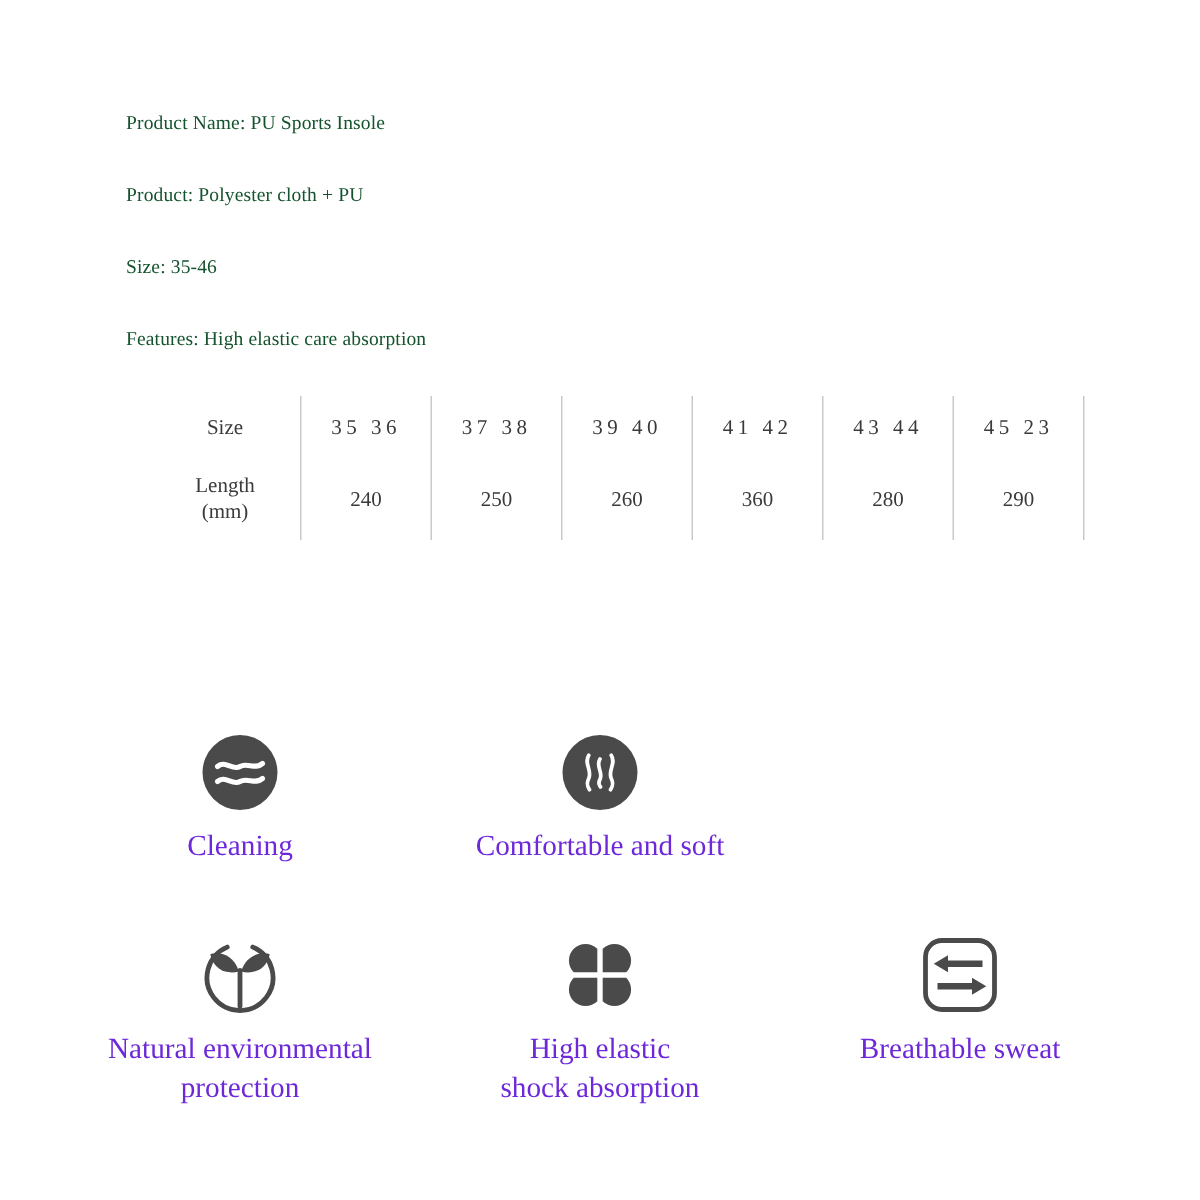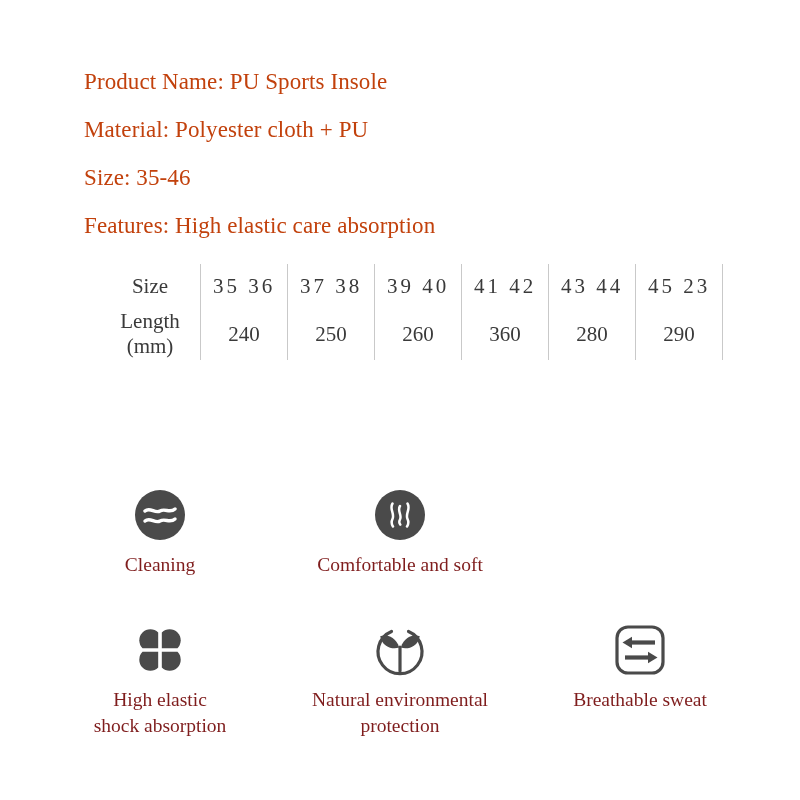--- a/index.html
+++ b/index.html
@@ -17,23 +17,23 @@
   }
 
   
   .spec-block {
     position: absolute;
     left: 84px;
     top: 58px;
     width: 640px;
   }
   .spec-line {
-    font-size: 23px;
+    font-size: 13px;
     line-height: 48px;
-    color: #c2410c;
+    color: #14532d;
     white-space: nowrap;
     letter-spacing: 0.1px;
   }
 
   
   .size-table-wrap {
     position: absolute;
     left: 100px;
     top: 264px;
     width: 620px;
@@ -41,21 +41,21 @@
   table.size-table {
     border-collapse: collapse;
     width: 620px;
     table-layout: fixed;
   }
   table.size-table td {
     padding: 0;
     text-align: center;
     vertical-align: middle;
     color: #3a3a3a;
-    font-size: 21px;
+    font-size: 14px;
   }
   td.rowlabel {
     width: 100px;
     border: none;
     line-height: 1.18;
     padding-right: 4px;
   }
   td.datacell {
     border-left: 1px solid #c9c9c9;
     width: 86px;
@@ -94,31 +94,31 @@
   .feature-icon {
     width: 54px;
     height: 54px;
     display: block;
   }
   .feature-label {
     margin-top: 10px;
     font-size: 19.5px;
     line-height: 26px;
     text-align: center;
-    color: #7f1d1d;
+    color: #6d28d9;
     max-width: 230px;
     white-space: pre-line;
   }
 </style>
 </head>
 <body>
 
 <div class="spec-block">
   <div class="spec-line">Product Name: PU Sports Insole</div>
-  <div class="spec-line">Material: Polyester cloth + PU</div>
+  <div class="spec-line">Product: Polyester cloth + PU</div>
   <div class="spec-line">Size: 35-46</div>
   <div class="spec-line">Features: High elastic care absorption</div>
 </div>
 
 <div class="size-table-wrap">
   <table class="size-table">
     <tbody>
       <tr class="row-size">
         <td class="rowlabel">Size</td>
         <td class="datacell"><span class="size-pair">35  36</span></td>
@@ -174,47 +174,47 @@
     </div>
 
 
   </div>
 
   <div class="feature-row row-two">
 
     <div class="feature-cell">
       <span class="feature-icon">
         <svg viewBox="0 0 54 54" width="54" height="54" xmlns="http://www.w3.org/2000/svg">
+          <path d="M18.5 8.4 A22 22 0 1 0 35.5 8.4" stroke="#4a4a4a" stroke-width="3.2" fill="none" stroke-linecap="round"></path>
+          <path d="M27 48 L27 24" stroke="#4a4a4a" stroke-width="3.2" fill="none" stroke-linecap="round"></path>
+          <path d="M26.2 24.6 C22.5 12.5, 12 11.5, 7.2 13.2 C9.5 24.5, 19.5 26.6, 26.2 24.6 Z" fill="#4a4a4a"></path>
+          <path d="M27.8 24.6 C31.5 12.5, 42 11.5, 46.8 13.2 C44.5 24.5, 34.5 26.6, 27.8 24.6 Z" fill="#4a4a4a"></path>
+        </svg>
+      </span>
+      <span class="feature-label">Natural environmental
+protection</span>
+    </div>
+
+    <div class="feature-cell">
+      <span class="feature-icon">
+        <svg viewBox="0 0 54 54" width="54" height="54" xmlns="http://www.w3.org/2000/svg">
           <path d="M25 25 L25 10 A11 11 0 0 0 10 25 Z M25 25 L10 25 A11 11 0 0 0 25 40 Z" fill="none"></path>
           <path d="M25.2 25.2 L25.2 9.5 A11.2 11.2 0 0 0 9.5 9.5 A11.2 11.2 0 0 0 9.5 25.2 Z" fill="#4a4a4a"></path>
           <path d="M28.8 25.2 L28.8 9.5 A11.2 11.2 0 0 1 44.5 9.5 A11.2 11.2 0 0 1 44.5 25.2 Z" fill="#4a4a4a"></path>
           <path d="M25.2 28.8 L25.2 44.5 A11.2 11.2 0 0 1 9.5 44.5 A11.2 11.2 0 0 1 9.5 28.8 Z" fill="#4a4a4a"></path>
           <path d="M28.8 28.8 L28.8 44.5 A11.2 11.2 0 0 0 44.5 44.5 A11.2 11.2 0 0 0 44.5 28.8 Z" fill="#4a4a4a"></path>
         </svg>
       </span>
       <span class="feature-label">High elastic
 shock absorption</span>
     </div>
 
     <div class="feature-cell">
       <span class="feature-icon">
         <svg viewBox="0 0 54 54" width="54" height="54" xmlns="http://www.w3.org/2000/svg">
-          <path d="M18.5 8.4 A22 22 0 1 0 35.5 8.4" stroke="#4a4a4a" stroke-width="3.2" fill="none" stroke-linecap="round"></path>
-          <path d="M27 48 L27 24" stroke="#4a4a4a" stroke-width="3.2" fill="none" stroke-linecap="round"></path>
-          <path d="M26.2 24.6 C22.5 12.5, 12 11.5, 7.2 13.2 C9.5 24.5, 19.5 26.6, 26.2 24.6 Z" fill="#4a4a4a"></path>
-          <path d="M27.8 24.6 C31.5 12.5, 42 11.5, 46.8 13.2 C44.5 24.5, 34.5 26.6, 27.8 24.6 Z" fill="#4a4a4a"></path>
-        </svg>
-      </span>
-      <span class="feature-label">Natural environmental
-protection</span>
-    </div>
-
-    <div class="feature-cell">
-      <span class="feature-icon">
-        <svg viewBox="0 0 54 54" width="54" height="54" xmlns="http://www.w3.org/2000/svg">
           <rect x="4" y="4" width="46" height="46" rx="11" ry="11" fill="none" stroke="#4a4a4a" stroke-width="3.2"></rect>
           <path d="M42 19.5 L16 19.5" stroke="#4a4a4a" stroke-width="4.2" stroke-linecap="butt"></path>
           <path d="M9.5 19.5 L19 13.8 L19 25.2 Z" fill="#4a4a4a"></path>
           <path d="M12 34.5 L38 34.5" stroke="#4a4a4a" stroke-width="4.2" stroke-linecap="butt"></path>
           <path d="M44.5 34.5 L35 28.8 L35 40.2 Z" fill="#4a4a4a"></path>
         </svg>
       </span>
       <span class="feature-label">Breathable sweat</span>
     </div>
 

